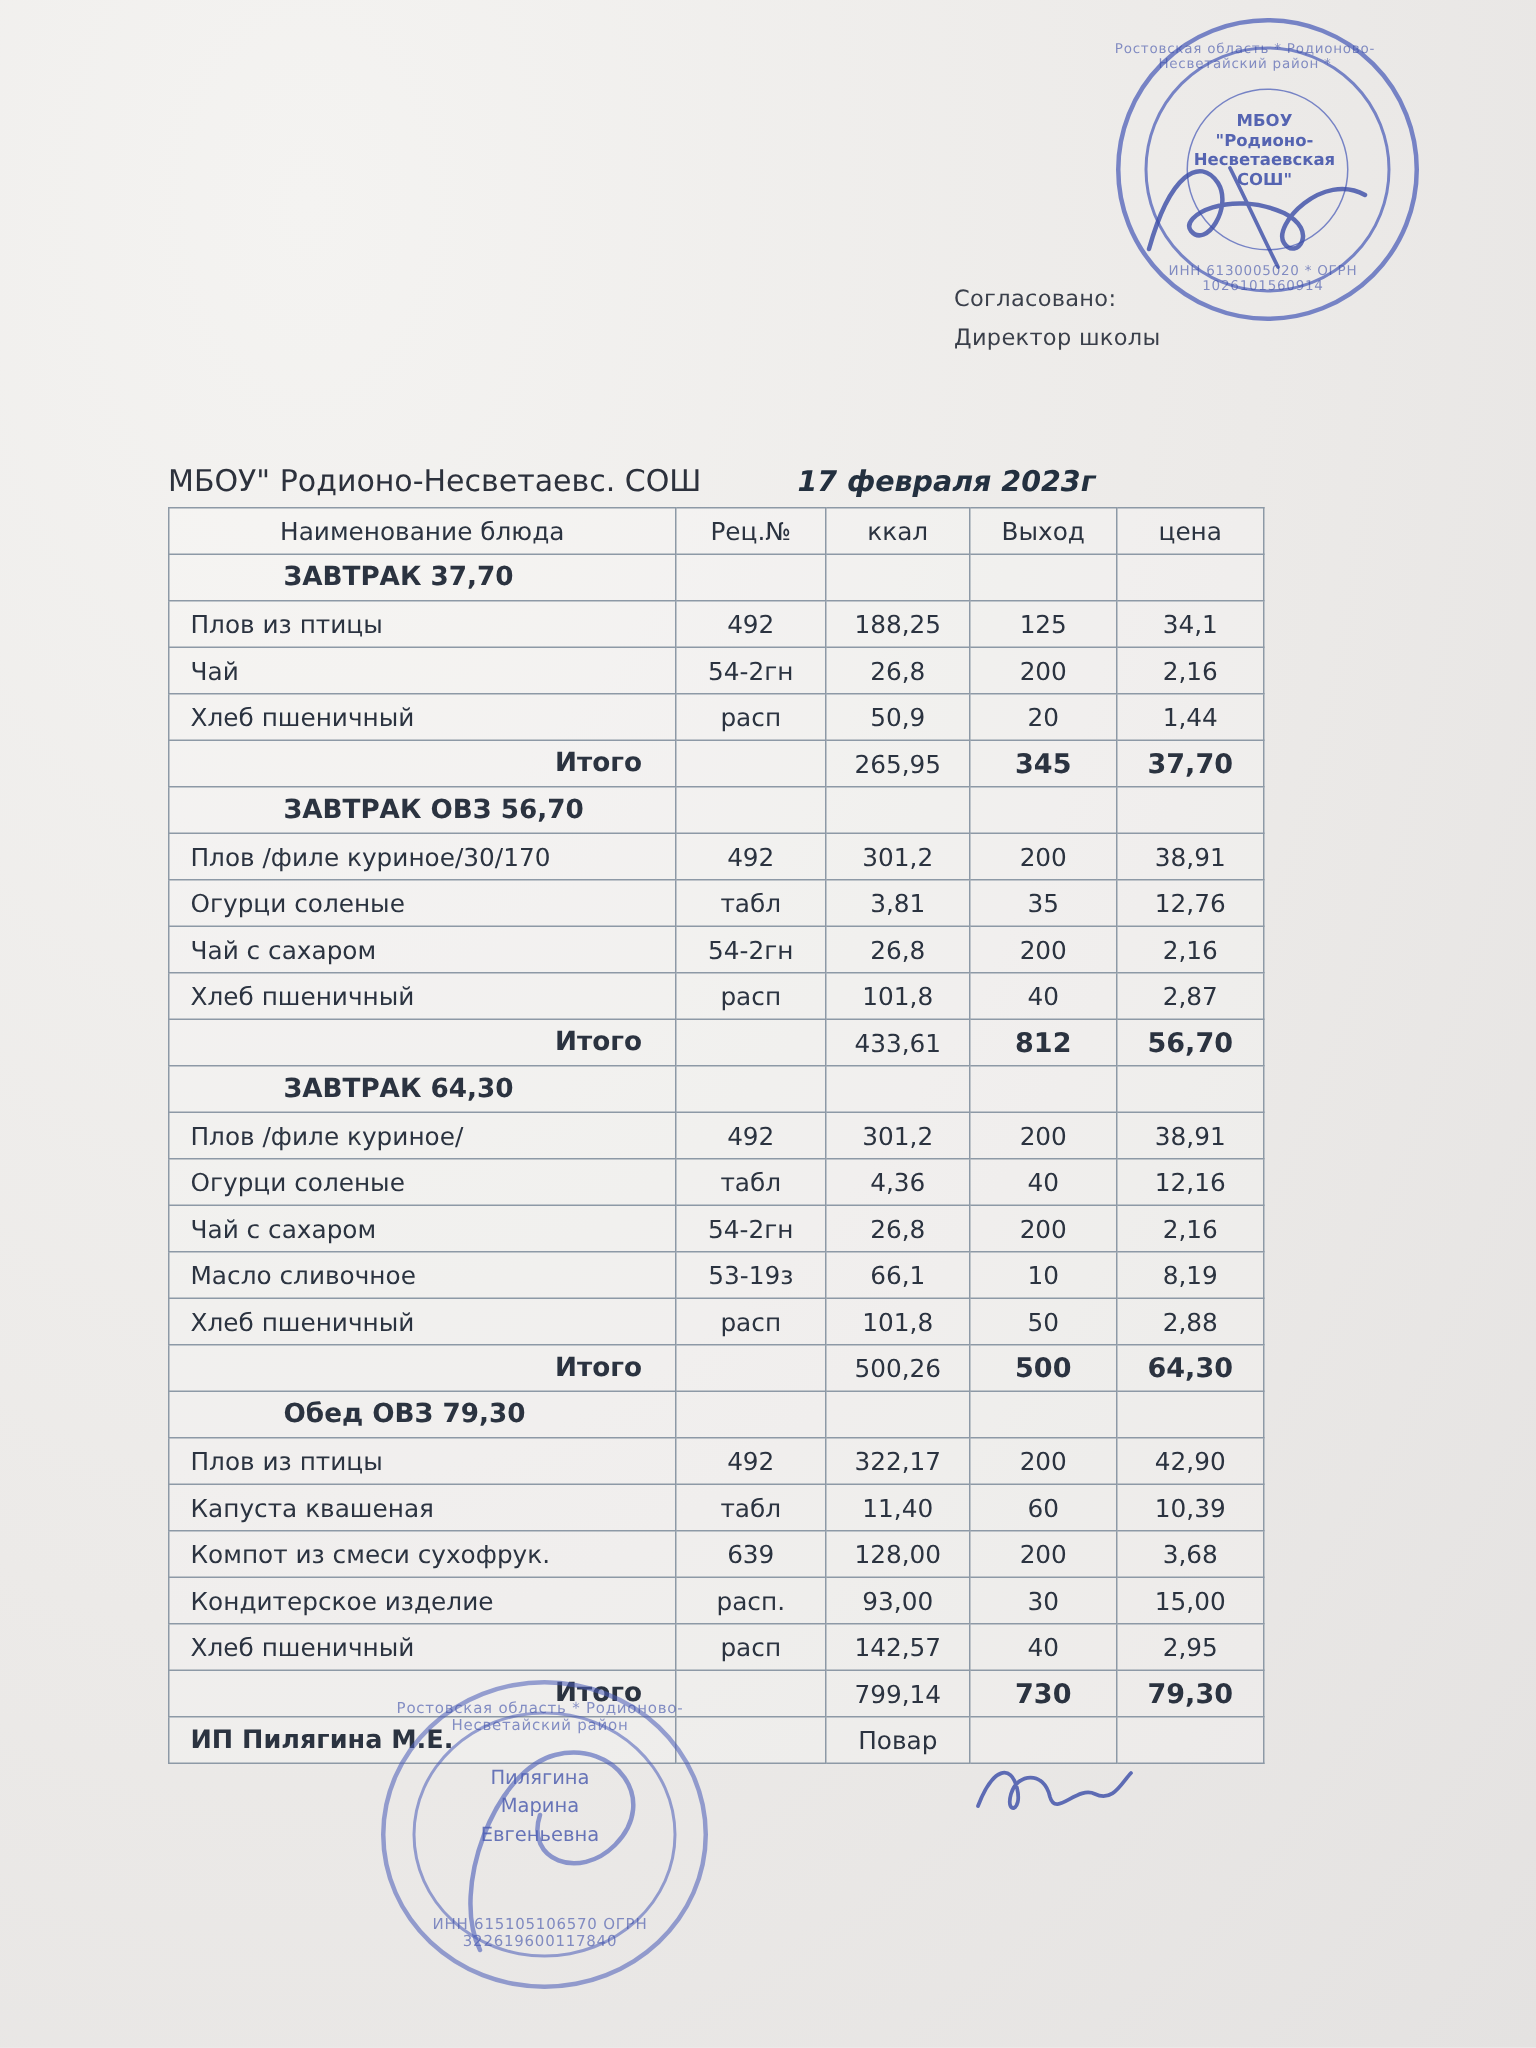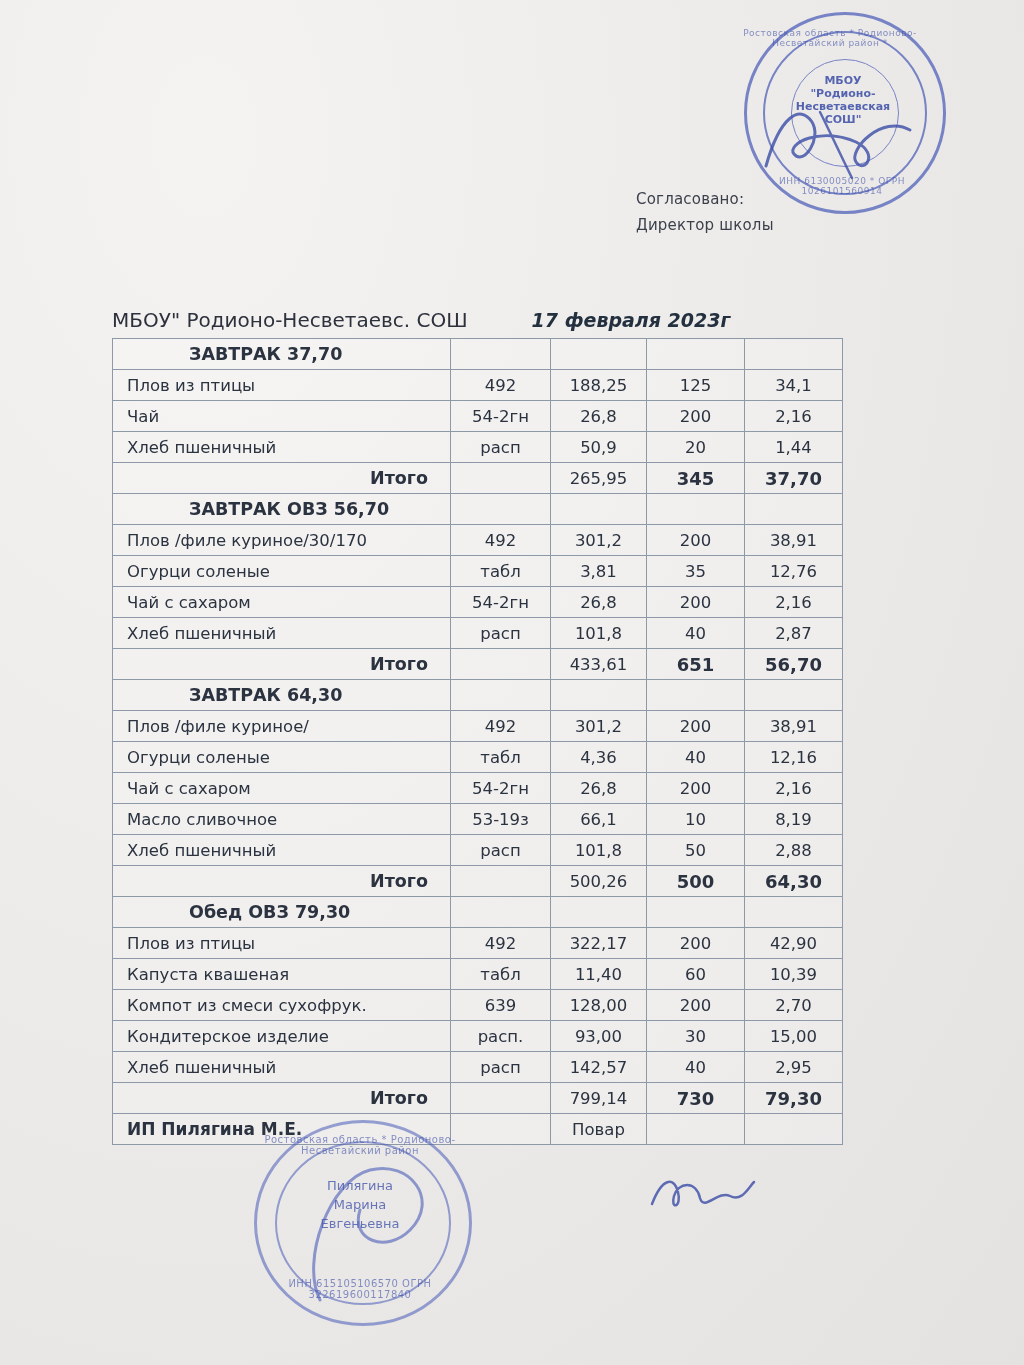--- a/index.html
+++ b/index.html
@@ -244,20 +244,27 @@
 
   <table class="menu">
     <colgroup>
       <col class="c-name">
         <col class="c-rec">
         <col class="c-kcal">
         <col class="c-out">
         <col class="c-price">
     </colgroup>
     <tbody>
+      <tr class="th">
+        <td class="name">Наименование блюда</td>
+        <td>Рец.№</td>
+        <td>ккал</td>
+        <td>Выход</td>
+        <td>цена</td>
+      </tr>
 
     <tr class="section">
           <td class="name">ЗАВТРАК 37,70</td>
           <td class="rec"></td>
           <td class="kcal"></td>
           <td class="out"></td>
           <td class="price"></td>
         </tr>
         <tr class="dish">
           <td class="name">Плов из птицы</td>
@@ -319,21 +326,21 @@
           <td class="name">Хлеб пшеничный</td>
           <td class="rec">расп</td>
           <td class="kcal">101,8</td>
           <td class="out">40</td>
           <td class="price">2,87</td>
         </tr>
         <tr class="total">
           <td class="name">Итого</td>
           <td class="rec"></td>
           <td class="kcal">433,61</td>
-          <td class="out">651</td>
+          <td class="out">812</td>
           <td class="price">56,70</td>
         </tr>
         <tr class="section">
           <td class="name">ЗАВТРАК 64,30</td>
           <td class="rec"></td>
           <td class="kcal"></td>
           <td class="out"></td>
           <td class="price"></td>
         </tr>
         <tr class="dish">
@@ -397,21 +404,21 @@
           <td class="rec">табл</td>
           <td class="kcal">11,40</td>
           <td class="out">60</td>
           <td class="price">10,39</td>
         </tr>
         <tr class="dish">
           <td class="name">Компот из смеси сухофрук.</td>
           <td class="rec">639</td>
           <td class="kcal">128,00</td>
           <td class="out">200</td>
-          <td class="price">2,70</td>
+          <td class="price">3,68</td>
         </tr>
         <tr class="dish">
           <td class="name">Кондитерское изделие</td>
           <td class="rec">расп.</td>
           <td class="kcal">93,00</td>
           <td class="out">30</td>
           <td class="price">15,00</td>
         </tr>
         <tr class="dish">
           <td class="name">Хлеб пшеничный</td>

